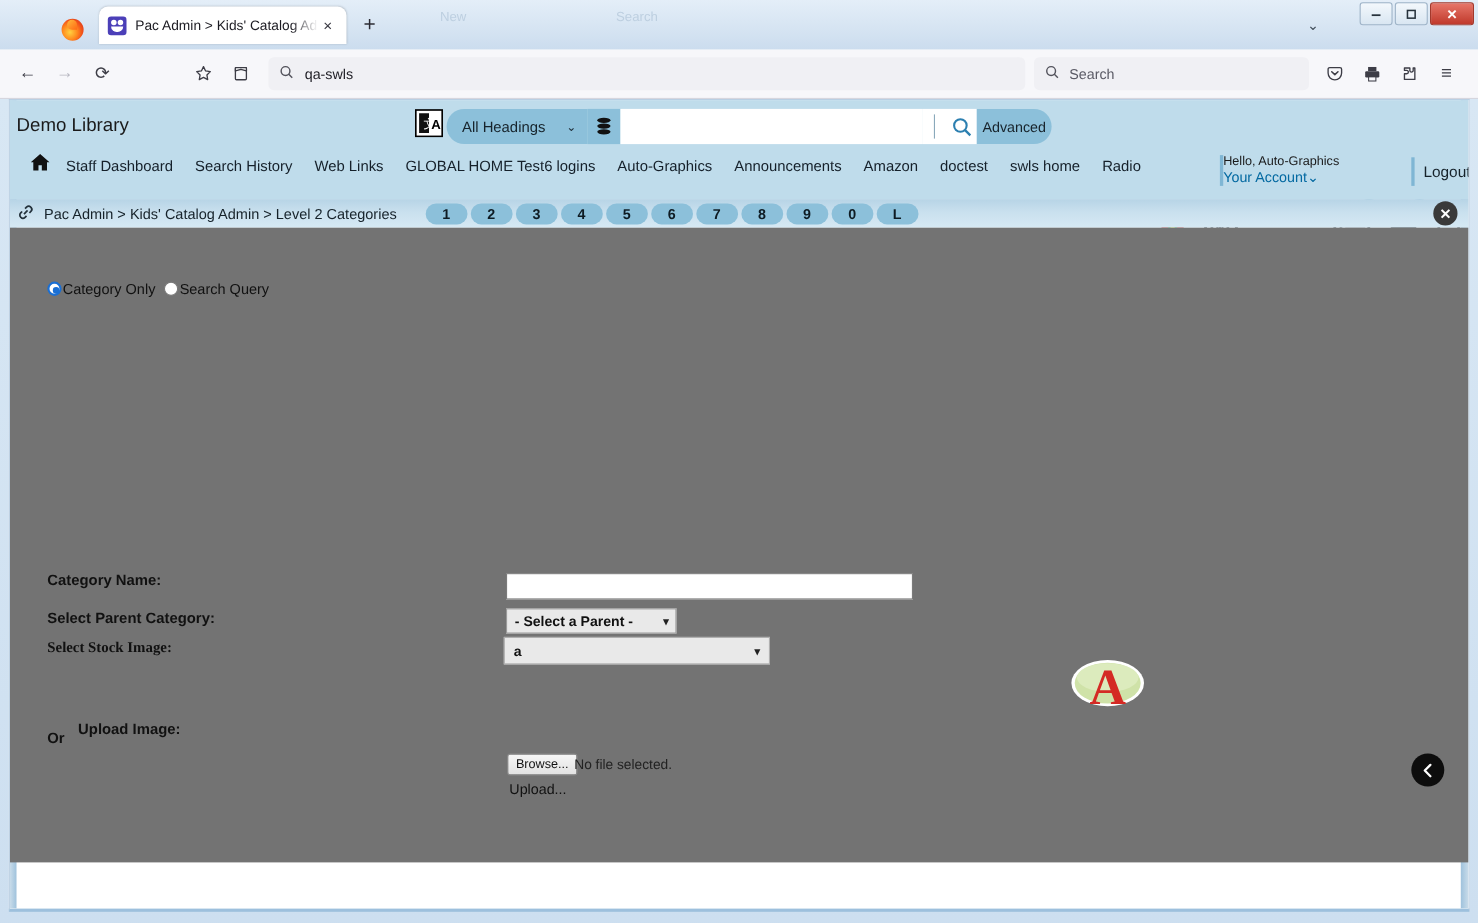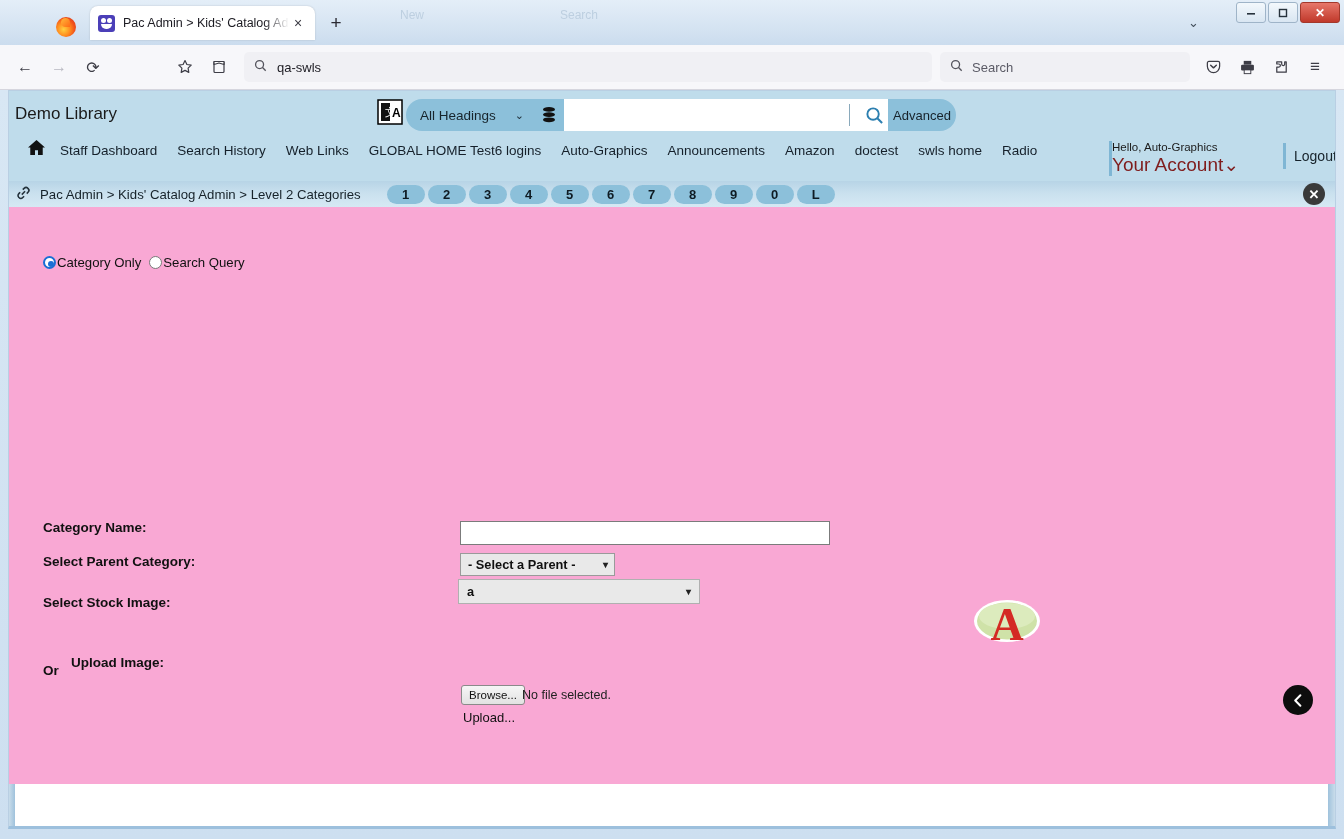--- a/index.html
+++ b/index.html
@@ -211,21 +211,21 @@
     width: 21px; height: 21px;
     display: flex; align-items: center; justify-content: center;
     font-size: 11px; font-weight: bold;
   }
   #acctblock {
     position: absolute; left: 1100px; top: 50px;
     border-left: 3px solid #7fb6d4;
     line-height: 1.15;
   }
   #acctblock .hello { font-size: 11.5px; color: #1a1a1a; }
-  #acctblock .acct { font-size: 19px; color: #7f1d1d; }
+  #acctblock .acct { font-size: 13px; color: #0369a1; }
   #logoutblock {
     position: absolute; left: 1258px; top: 52px;
     padding-left: 8px;
     border-left: 3px solid #7fb6d4;
     font-size: 14px; color: #16222a; height: 26px;
     display: flex; align-items: center; margin-left: 16px;
   }
 
   
   #navmenu {
@@ -280,21 +280,21 @@
     background: #fff; border: 2px solid #000;
     display: flex; align-items: center; justify-content: center;
     font-size: 13px; color: #000;
   }
   #submitbtn { right: 118px; width: 64px; }
   #helpbtn { right: 24px; width: 50px; }
 
   
   #body {
     position: relative;
-    background: #f9a8d4;
+    background: #737373;
     height: calc(100% - 158px);
   }
   #radiorow {
     position: absolute; left: 34px; top: 48px;
     display: flex; align-items: center;
     font-size: 13.2px; color: #111;
   }
   .radio {
     width: 13px; height: 13px; border-radius: 50%;
     border: 1px solid #7a7a7a; background: #fff;
@@ -307,21 +307,21 @@
     width: 6px; height: 6px; border-radius: 50%; background: #1a6fd4;
   }
   .radio-label { margin-right: 8px; }
 
   .flabel {
     position: absolute; left: 34px;
     font-size: 13.5px; font-weight: bold; color: #111;
   }
   #lbl-name { top: 313px; }
   #lbl-parent { top: 347px; }
-  #lbl-stock { top: 388px; }
+  #lbl-stock { top: 374px; font-family: Liberation Serif, serif; }
   #lbl-or { top: 456px; }
   #lbl-upload { top: 448px; margin-left: 28px; }
 
   #nameinput {
     position: absolute; left: 451px; top: 314px;
     width: 370px; height: 24px;
     border: 1px solid #7b7b7b; background: #fff;
     font-size: 13px; padding: 0 4px;
     font-family: "Liberation Sans", sans-serif;
   }

